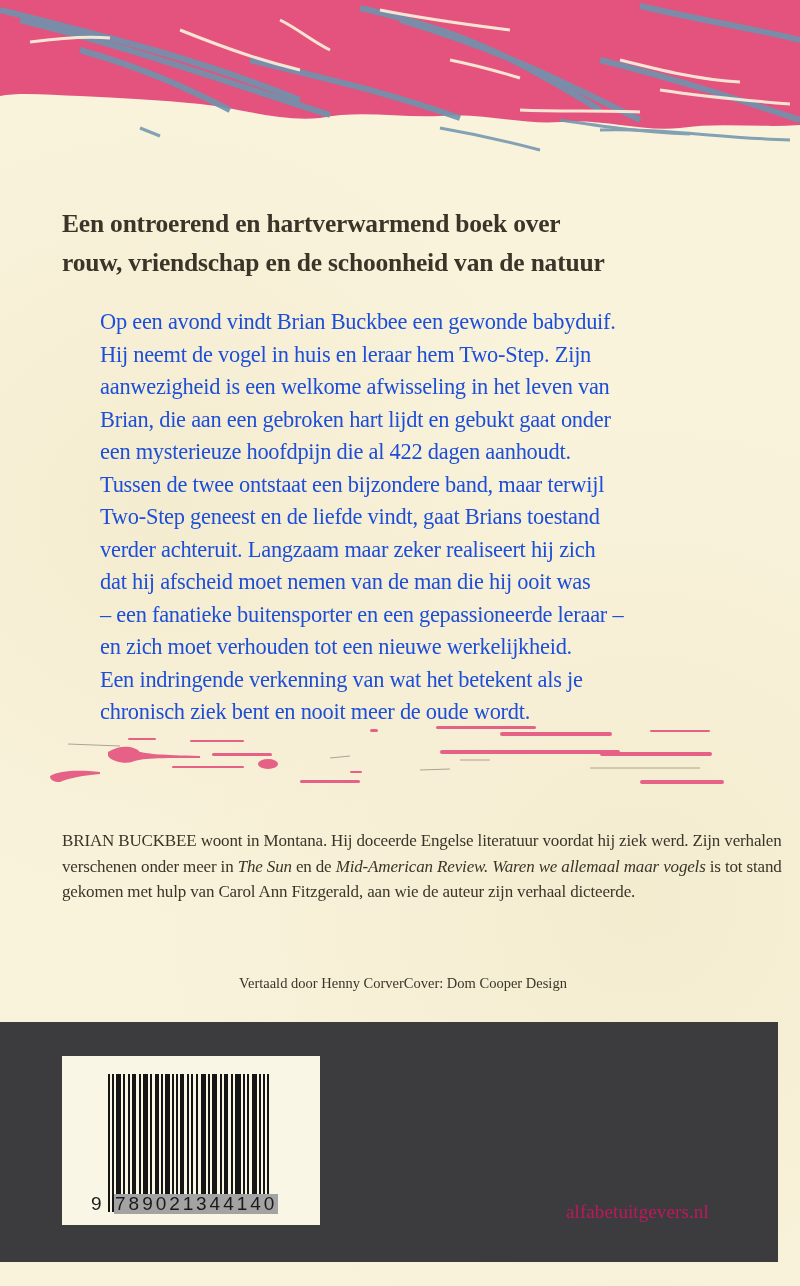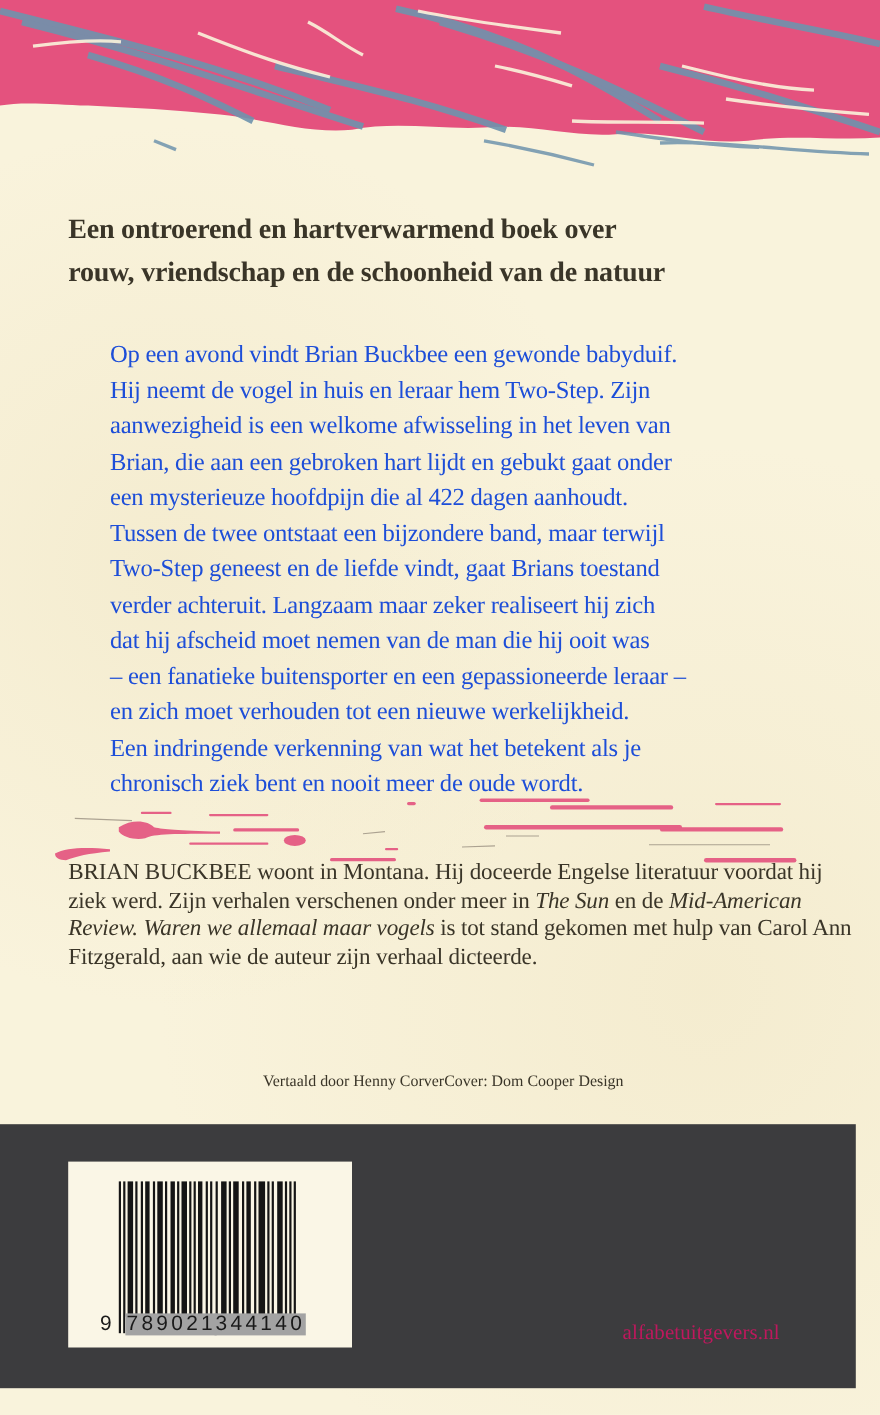--- a/index.html
+++ b/index.html
@@ -13,35 +13,35 @@
     position: absolute; inset: 0;
     background:
       radial-gradient(circle at 20% 40%, rgba(230,215,170,0.25) 0, transparent 40%),
       radial-gradient(circle at 80% 70%, rgba(230,215,170,0.25) 0, transparent 45%);
     pointer-events: none;
   }
   .top-wave { position: absolute; left: 0; top: 0; width: 800px; height: 160px; }
   .brush { position: absolute; left: 0; top: 700px; width: 800px; height: 110px; }
 
   .tagline {
-    position: absolute; left: 62px; top: 188px; width: 720px;
+    position: absolute; left: 62px; top: 204px; width: 720px;
     font-family: "Liberation Serif", "DejaVu Serif", serif;
     font-weight: bold; font-size: 25.5px; line-height: 39px;
     color: #3a3528; letter-spacing: -0.2px;
   }
   .blurb {
     position: absolute; left: 72px; top: 306px; width: 720px;
     font-size: 22.4px; line-height: 32.5px; color: #1d4ed8;
     letter-spacing: -0.25px;
     margin-left: 28px;
   }
   .blurb p { margin: 0; }
   .bio {
-    position: absolute; left: 62px; top: 780px; width: 720px;
-    font-size: 21px; line-height: 25.5px; color: #3a3528;
+    position: absolute; left: 62px; top: 828px; width: 720px;
+    font-size: 17px; line-height: 25.5px; color: #3a3528;
     letter-spacing: -0.15px;
   }
   .bio .caps { font-weight: normal; }
   .credits {
     position: absolute; left: 62px; top: 975px; width: 682px;
     display: flex; justify-content: center;
     font-size: 14.5px; color: #3a3528;
   }
   .band {
     position: absolute; left: 0; top: 1022px; width: 778px; height: 240px;

